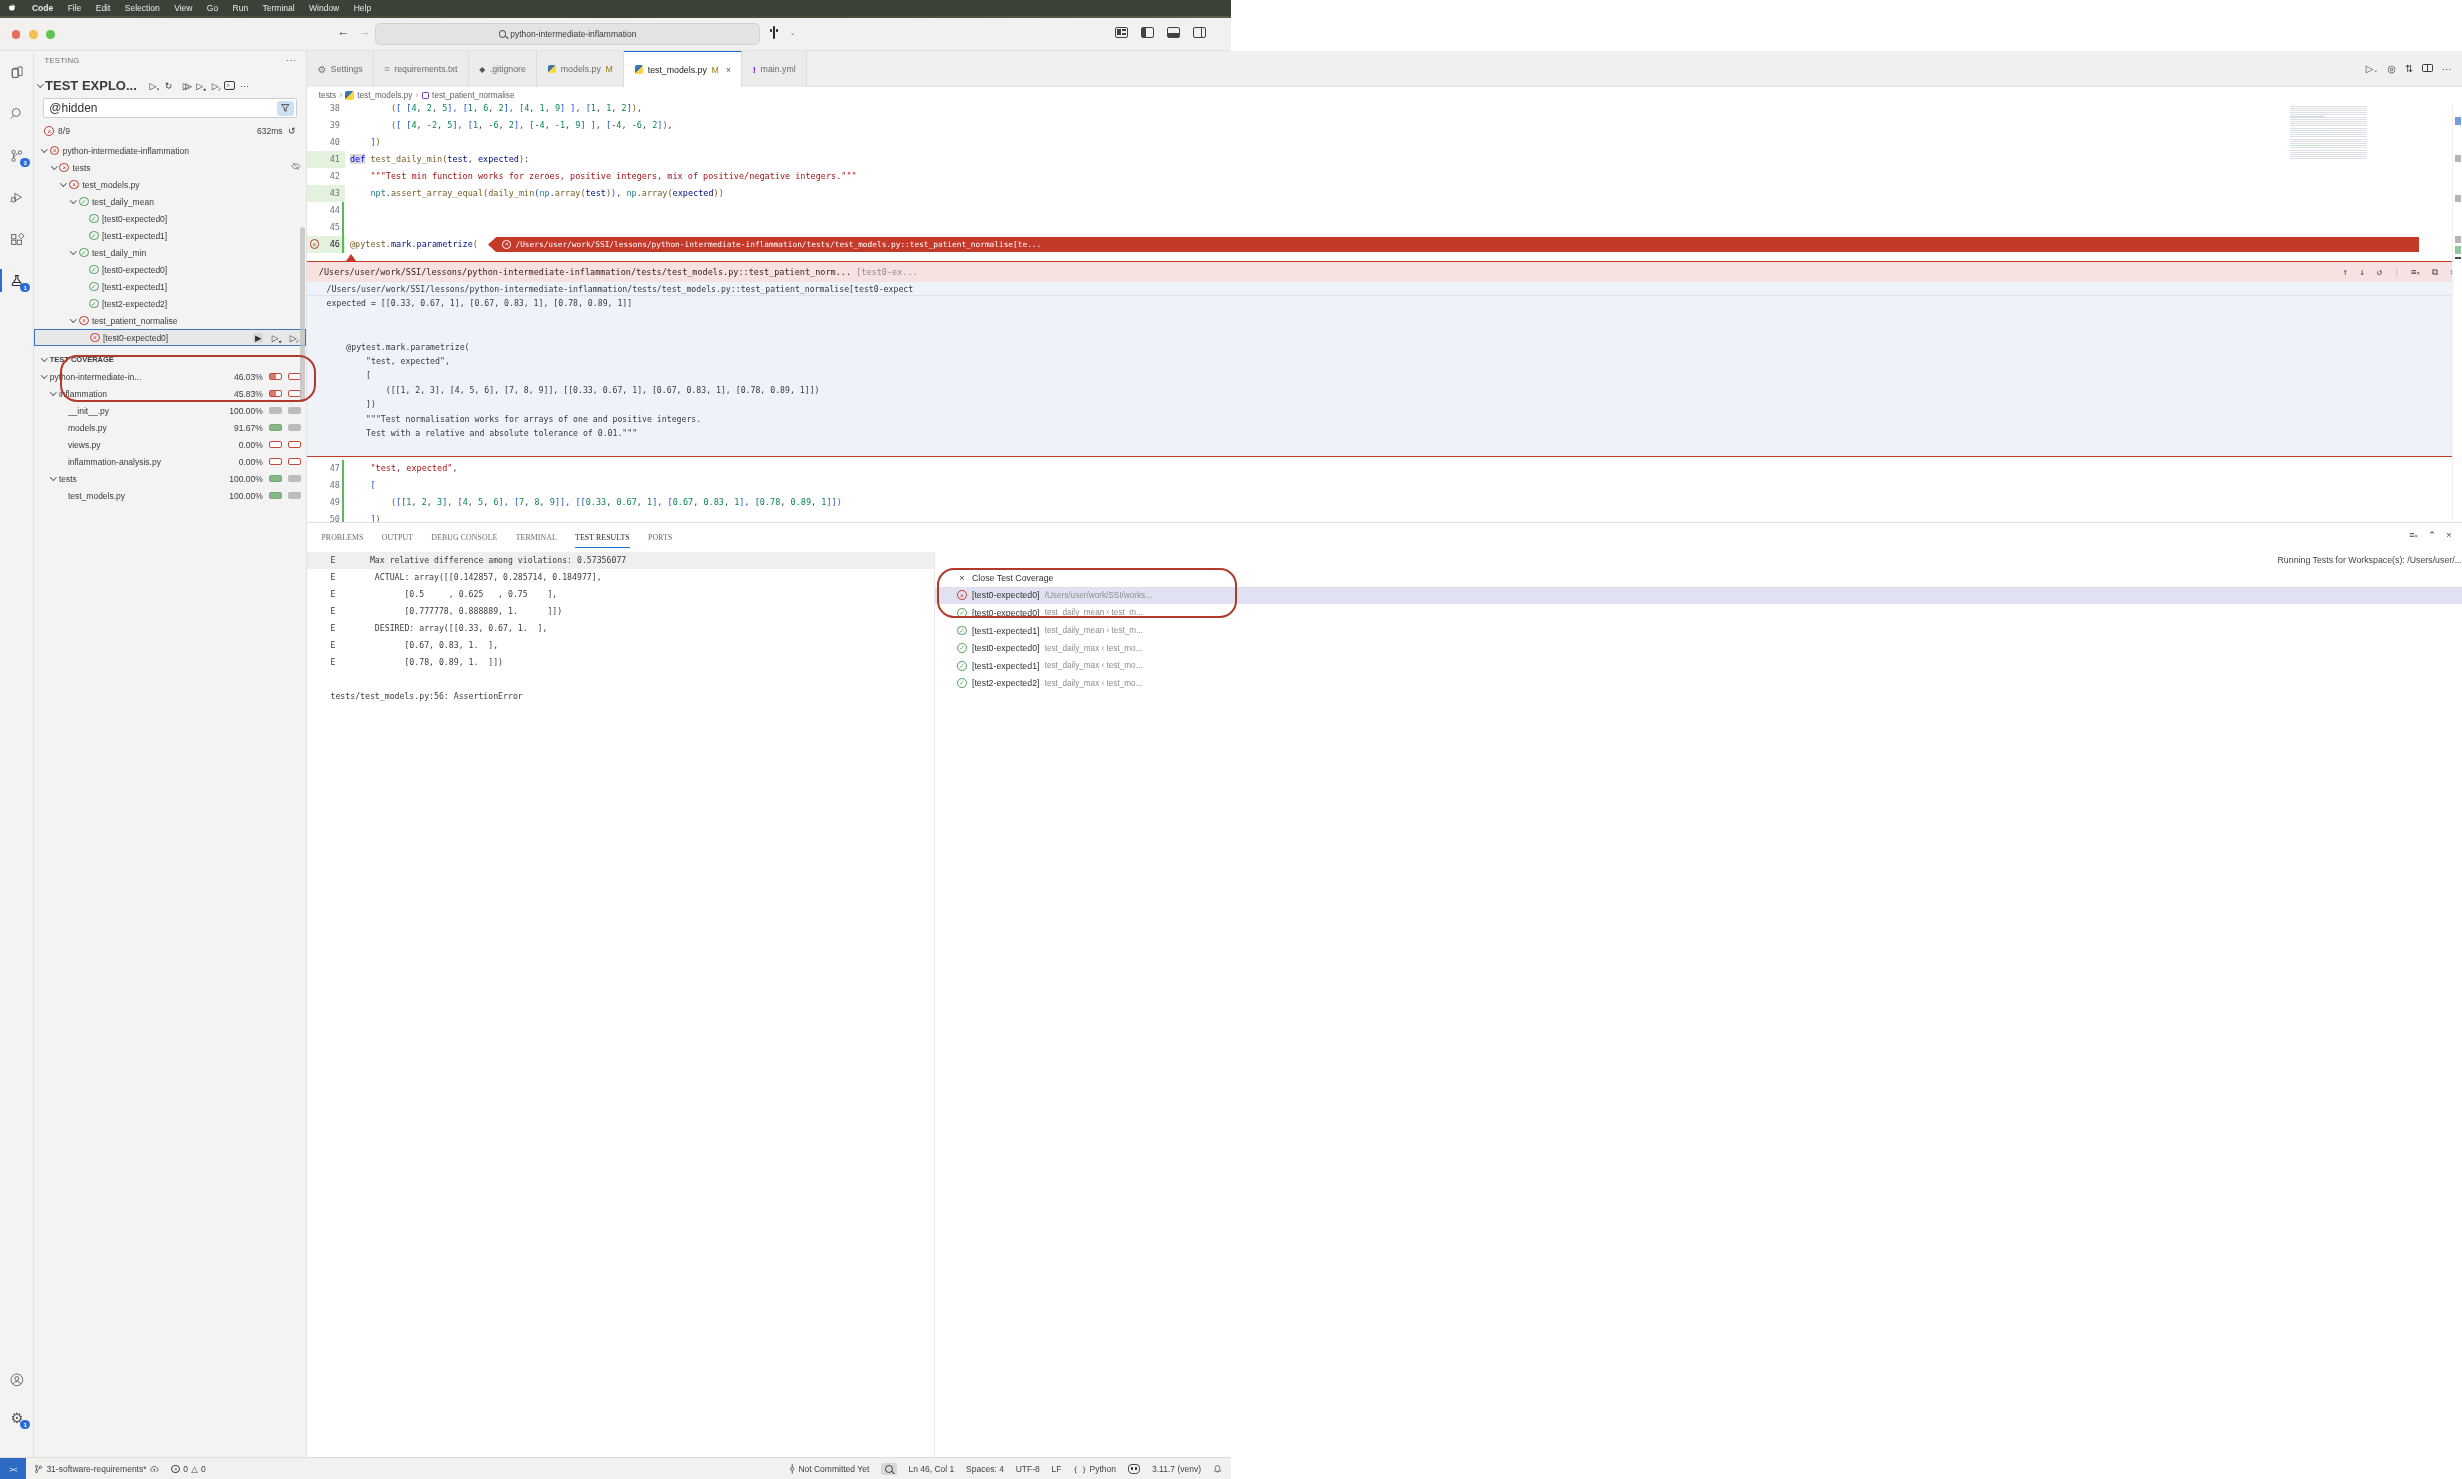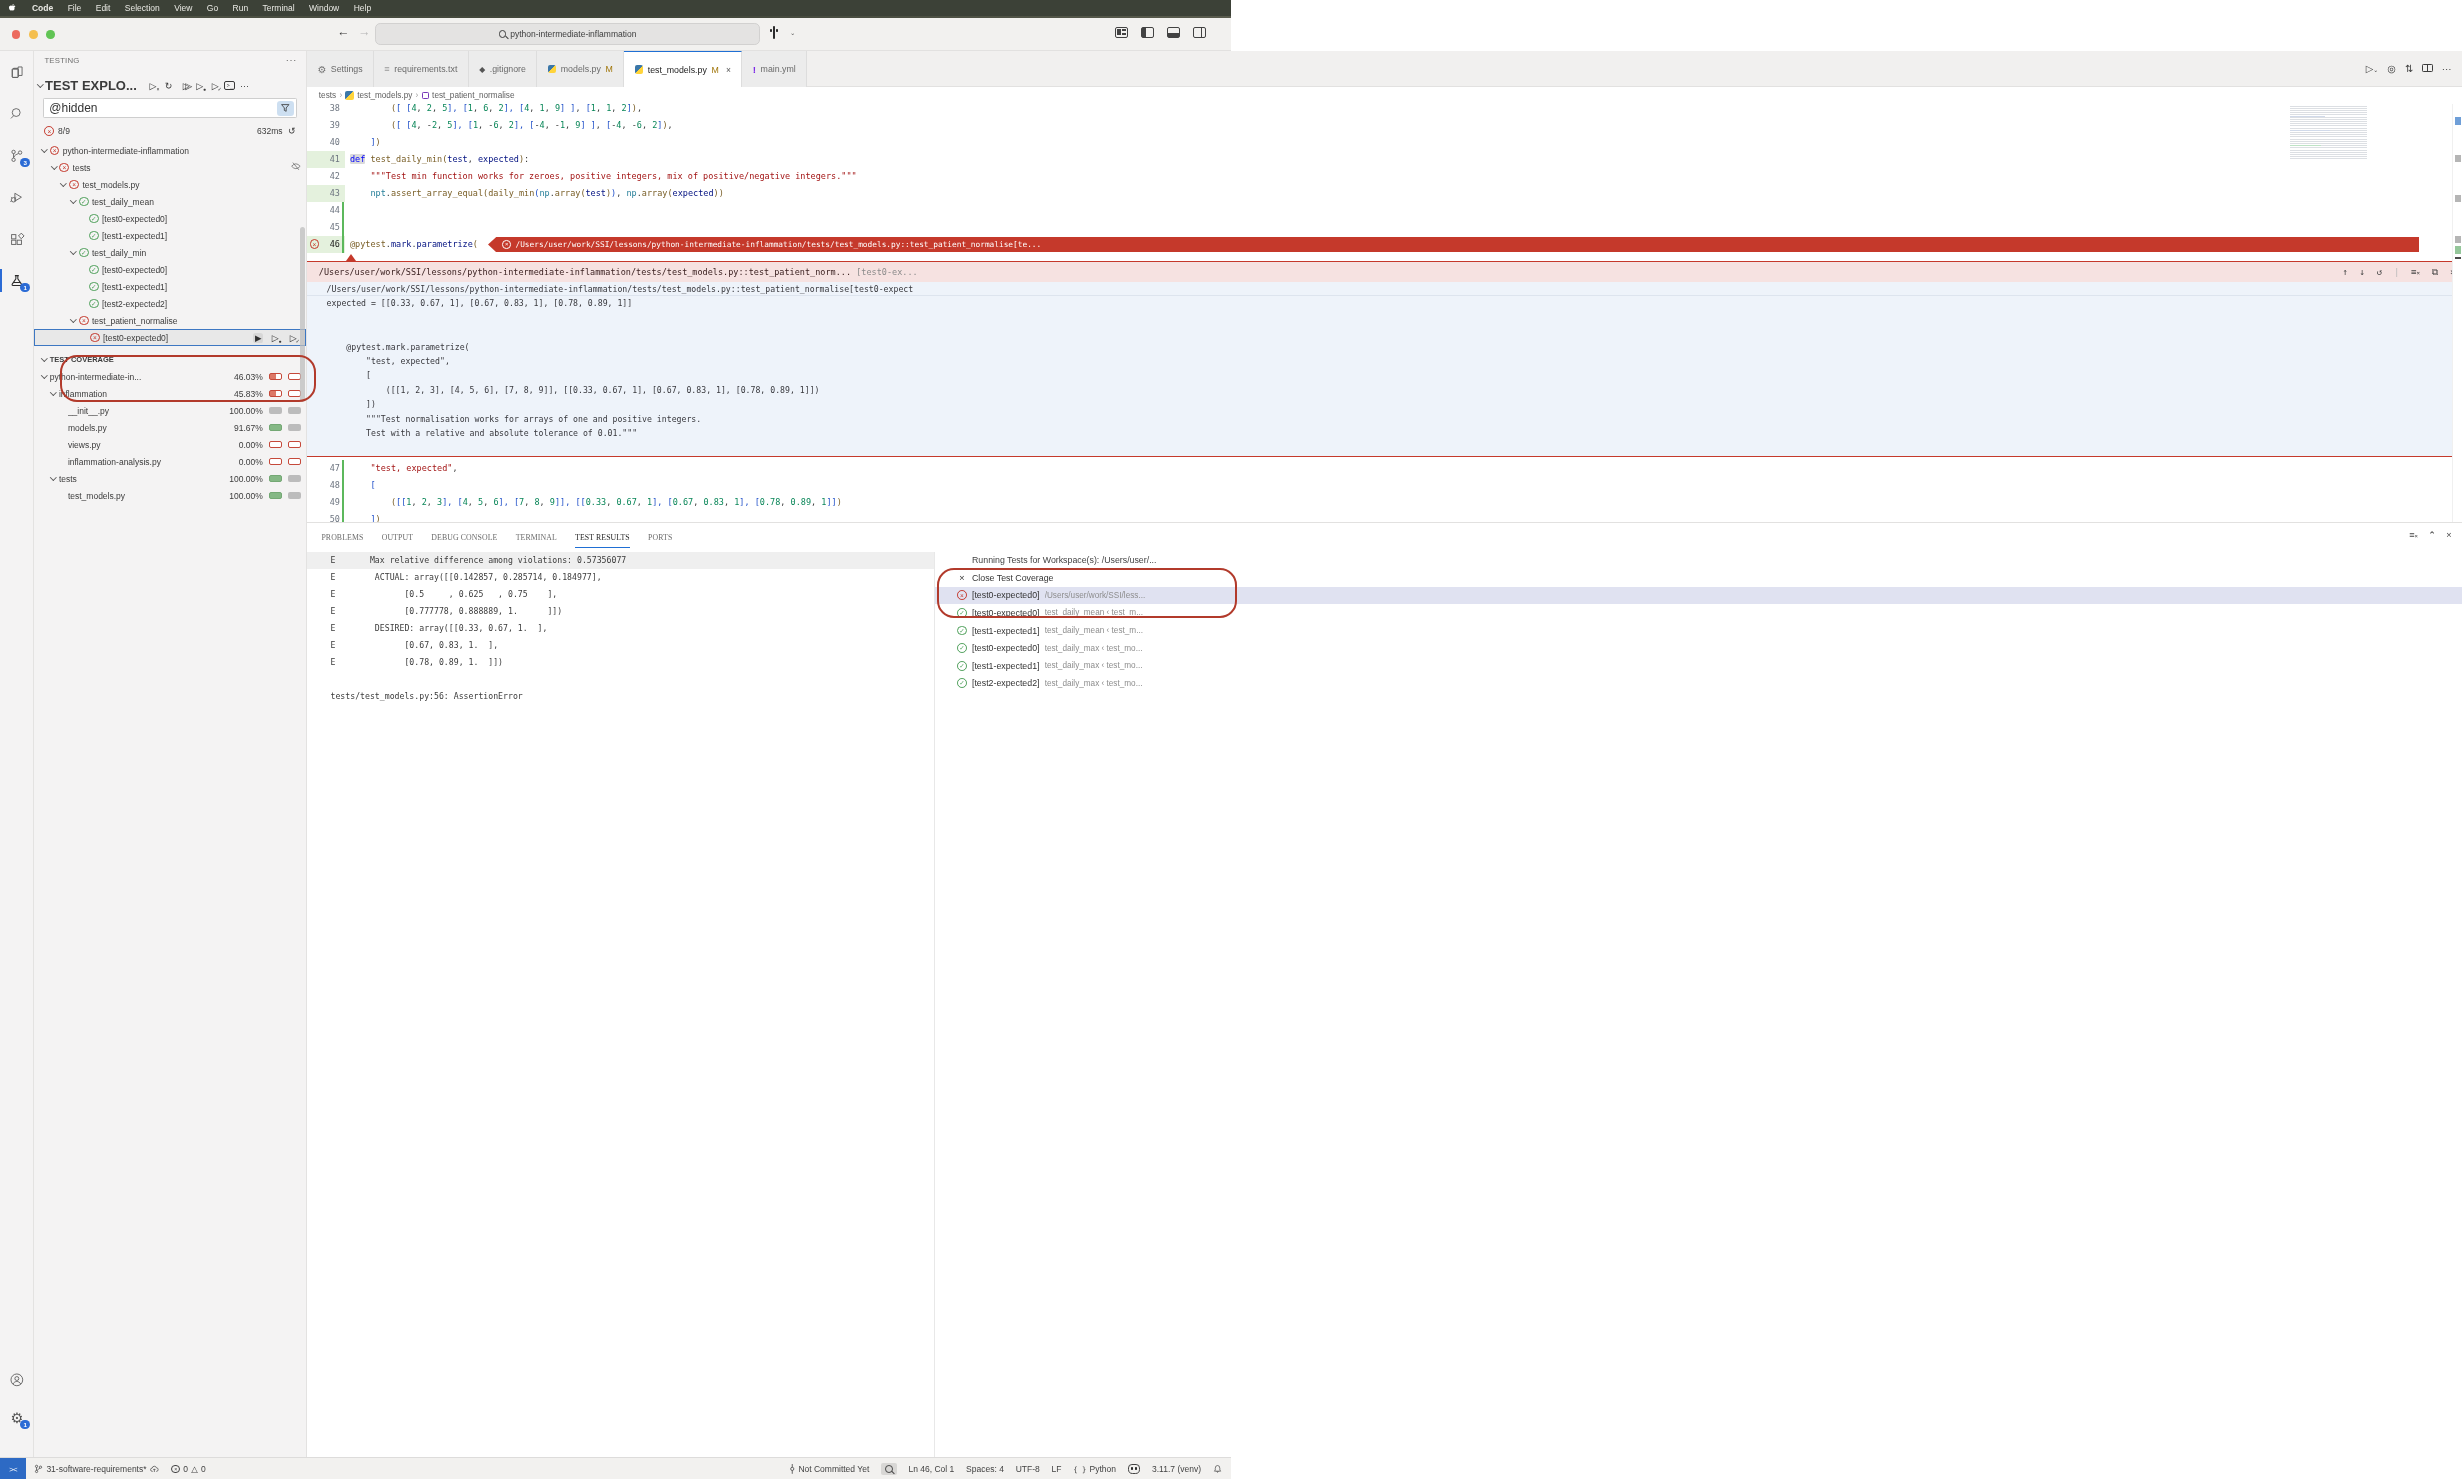--- a/index.html
+++ b/index.html
@@ -109,21 +109,21 @@
   #panel { position:absolute; left:307px; top:522px; right:0; bottom:22px; background:#fff; border-top:0.7px solid #e2e1e0; }
   #panel-tabs { position:absolute; left:14.4px; top:0; height:29px; display:flex; gap:18.3px; align-items:center; font-size:7.8px; color:#6c6c6c; letter-spacing:0.1px; }
   #panel-tabs .ptab { position:relative; height:29px; display:flex; align-items:center;font-family:Liberation Serif, serif; }
   #panel-tabs .ptab.active { color:#1f1f1f; }
   #panel-tabs .ptab.active::after { content:""; position:absolute; left:0; right:0; bottom:3.9px; height:1.6px; background:#1f6fd4; }
   #panel-acts { position:absolute; right:10.4px; top:6.5px; display:flex; gap:10.4px; color:#444; font-size:9.1px; }
   #output { position:absolute; left:0; top:29px; width:627px; bottom:0; font-family:"DejaVu Sans Mono",monospace; font-size:8.2px; color:#3b3b3b; overflow:hidden; }
   #output .oline { height:17px; line-height:17px; white-space:pre; padding-left:23.5px; }
   #output .oline.hl { background:#efefef; }
   #results { position:absolute; left:627px; top:29px; right:0; bottom:0; border-left:0.7px solid #e8e8e8; font-size:8.8px; }
-  #results-header { height:17px; line-height:17px; color:#424242; padding-left:37px; white-space:nowrap; overflow:hidden; }
+  #results-header { height:17px; line-height:17px; color:#424242; padding-left:37px; white-space:nowrap; overflow:hidden;text-align:right; }
   .rrow { height:17.6px; display:flex; align-items:center; gap:5.2px; padding-left:22px; color:#333; }
   .rrow.selected { background:#e0e2f1; }
   .rrow .dlabel { white-space:nowrap; }
   .rrow .ddetail { color:#8d8d8d; font-size:8.2px; white-space:nowrap; overflow:hidden; flex:1; }
   .rrow .xico { color:#333; font-size:9.1px; width:9.8px; text-align:center; }
   
   #statusbar { position:absolute; left:0; bottom:0; width:1231px; height:22px; background:#f2f1ef; border-top:0.7px solid #dddcdb; font-size:8.5px; color:#424242; }
   #remote { position:absolute; left:0; top:0; width:26px; height:22px; background:#2d6ac4; color:#fff; display:flex; align-items:center; justify-content:center; font-size:7.8px; letter-spacing:-0.7px; }
   .sb-left { position:absolute; left:34px; top:0; height:22px; display:flex; align-items:center; gap:11.8px; }
   .sb-right { position:absolute; right:9.1px; top:0; height:22px; display:flex; align-items:center; gap:11.8px; }
@@ -552,21 +552,21 @@
   <div id="results">
     <div id="results-header">Running Tests for Workspace(s): /Users/user/...</div>
     <div id="result-rows">
         <div class="rrow">
           <span class="xico">×</span>
           <span class="dlabel">Close Test Coverage</span>
         </div>
         <div class="rrow selected">
           <span class="circ fail">×</span>
           <span class="dlabel">[test0-expected0]</span>
-          <span class="ddetail">/Users/user/work/SSI/less...</span>
+          <span class="ddetail">/Users/user/work/SSI/works...</span>
         </div>
         <div class="rrow">
           <span class="circ pass">✓</span>
           <span class="dlabel">[test0-expected0]</span>
           <span class="ddetail">test_daily_mean ‹ test_m...</span>
         </div>
         <div class="rrow">
           <span class="circ pass">✓</span>
           <span class="dlabel">[test1-expected1]</span>
           <span class="ddetail">test_daily_mean ‹ test_m...</span>

